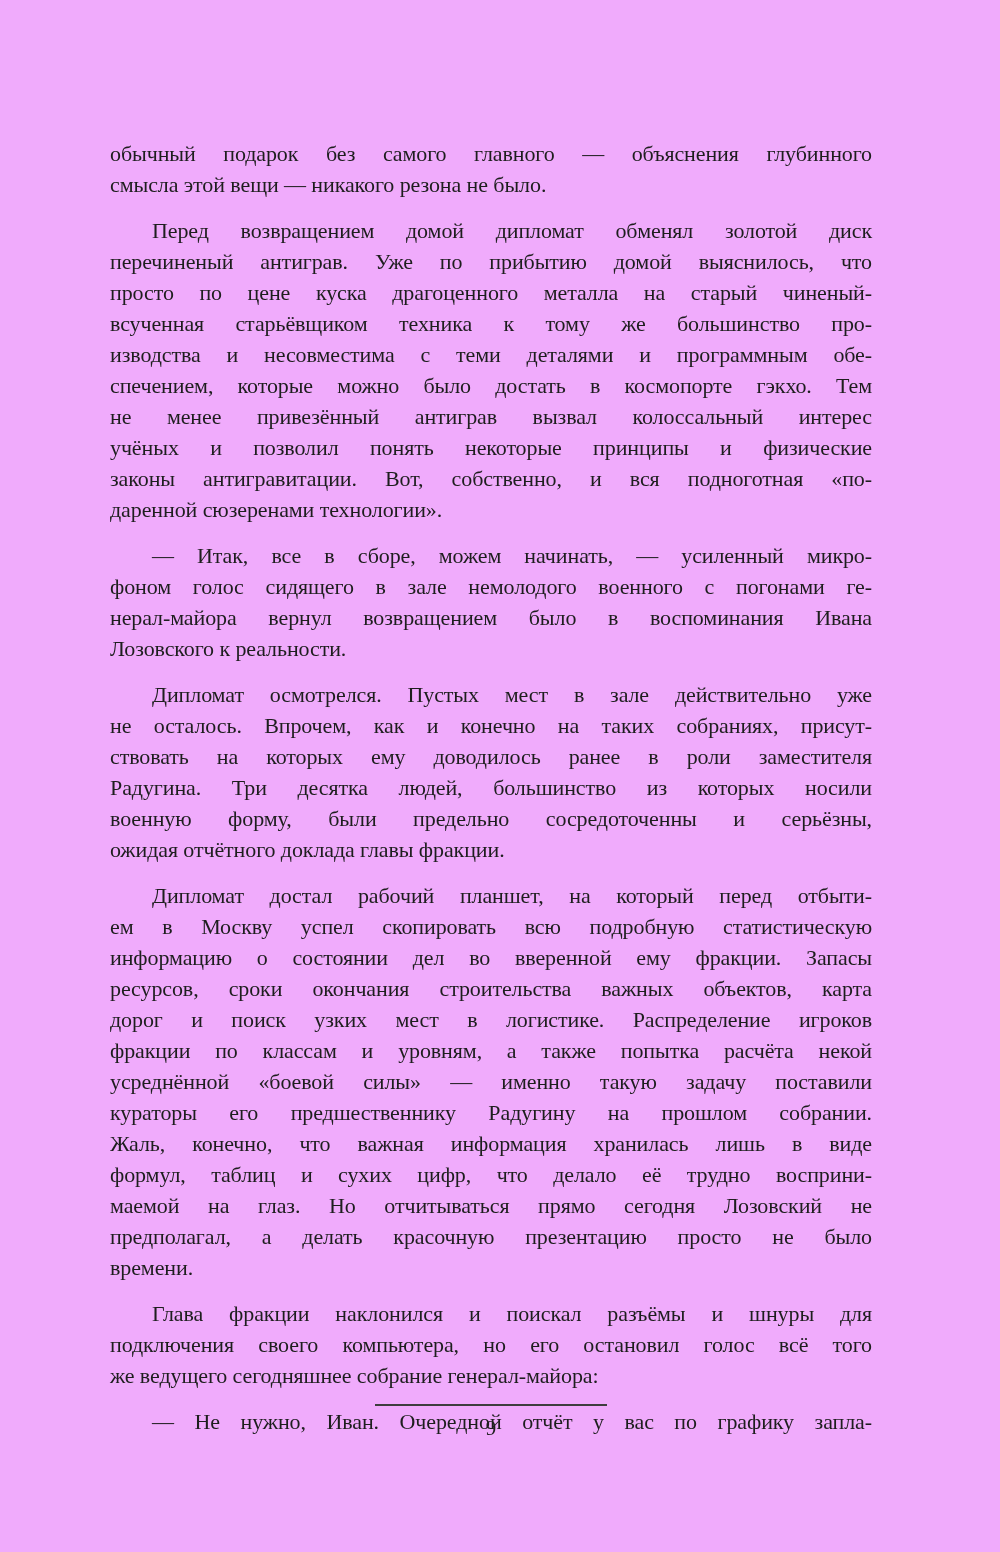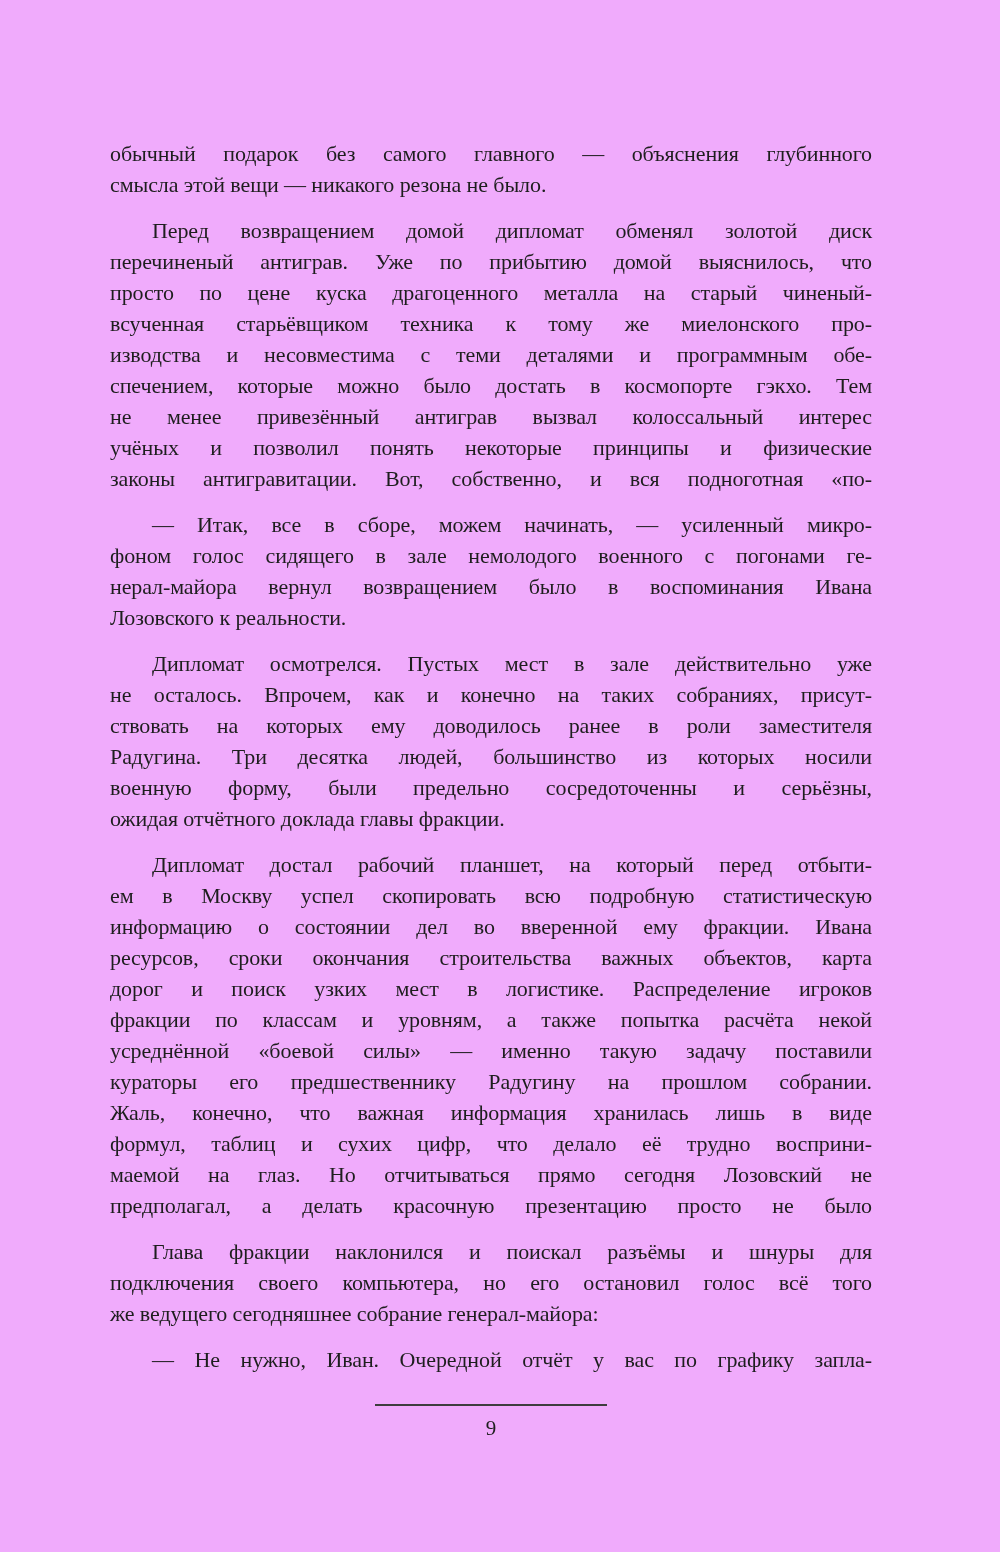--- a/index.html
+++ b/index.html
@@ -64,54 +64,56 @@
 <div class="book-page">
   <div class="text-block">
       <div class="paragraph">
         <div class="line">обычный подарок без самого главного — объяснения глубинного</div>
         <div class="line last">смысла этой вещи — никакого резона не было.</div>
       </div>
       <div class="paragraph">
         <div class="line indent">Перед возвращением домой дипломат обменял золотой диск</div>
         <div class="line">перечиненый антиграв. Уже по прибытию домой выяснилось, что</div>
         <div class="line">просто по цене куска драгоценного металла на старый чиненый-</div>
-        <div class="line">всученная старьёвщиком техника к тому же миелонского про-</div>
+        <div class="line">всученная старьёвщиком техника к тому же большинство про-</div>
         <div class="line">изводства и несовместима с теми деталями и программным обе-</div>
         <div class="line">спечением, которые можно было достать в космопорте гэкхо. Тем</div>
         <div class="line">не менее привезённый антиграв вызвал колоссальный интерес</div>
         <div class="line">учёных и позволил понять некоторые принципы и физические</div>
         <div class="line">законы антигравитации. Вот, собственно, и вся подноготная «по-</div>
+        <div class="line last">даренной сюзеренами технологии».</div>
       </div>
       <div class="paragraph">
         <div class="line indent">— Итак, все в сборе, можем начинать, — усиленный микро-</div>
         <div class="line">фоном голос сидящего в зале немолодого военного с погонами ге-</div>
         <div class="line">нерал-майора вернул возвращением было в воспоминания Ивана</div>
         <div class="line last">Лозовского к реальности.</div>
       </div>
       <div class="paragraph">
         <div class="line indent">Дипломат осмотрелся. Пустых мест в зале действительно уже</div>
         <div class="line">не осталось. Впрочем, как и конечно на таких собраниях, присут-</div>
         <div class="line">ствовать на которых ему доводилось ранее в роли заместителя</div>
         <div class="line">Радугина. Три десятка людей, большинство из которых носили</div>
         <div class="line">военную форму, были предельно сосредоточенны и серьёзны,</div>
         <div class="line last">ожидая отчётного доклада главы фракции.</div>
       </div>
       <div class="paragraph">
         <div class="line indent">Дипломат достал рабочий планшет, на который перед отбыти-</div>
         <div class="line">ем в Москву успел скопировать всю подробную статистическую</div>
-        <div class="line">информацию о состоянии дел во вверенной ему фракции. Ивана</div>
+        <div class="line">информацию о состоянии дел во вверенной ему фракции. Запасы</div>
         <div class="line">ресурсов, сроки окончания строительства важных объектов, карта</div>
         <div class="line">дорог и поиск узких мест в логистике. Распределение игроков</div>
         <div class="line">фракции по классам и уровням, а также попытка расчёта некой</div>
         <div class="line">усреднённой «боевой силы» — именно такую задачу поставили</div>
         <div class="line">кураторы его предшественнику Радугину на прошлом собрании.</div>
         <div class="line">Жаль, конечно, что важная информация хранилась лишь в виде</div>
         <div class="line">формул, таблиц и сухих цифр, что делало её трудно восприни-</div>
         <div class="line">маемой на глаз. Но отчитываться прямо сегодня Лозовский не</div>
         <div class="line">предполагал, а делать красочную презентацию просто не было</div>
+        <div class="line last">времени.</div>
       </div>
       <div class="paragraph">
         <div class="line indent">Глава фракции наклонился и поискал разъёмы и шнуры для</div>
         <div class="line">подключения своего компьютера, но его остановил голос всё того</div>
         <div class="line last">же ведущего сегодняшнее собрание генерал-майора:</div>
       </div>
       <div class="paragraph">
         <div class="line indent">— Не нужно, Иван. Очередной отчёт у вас по графику запла-</div>
       </div>
     </div>

